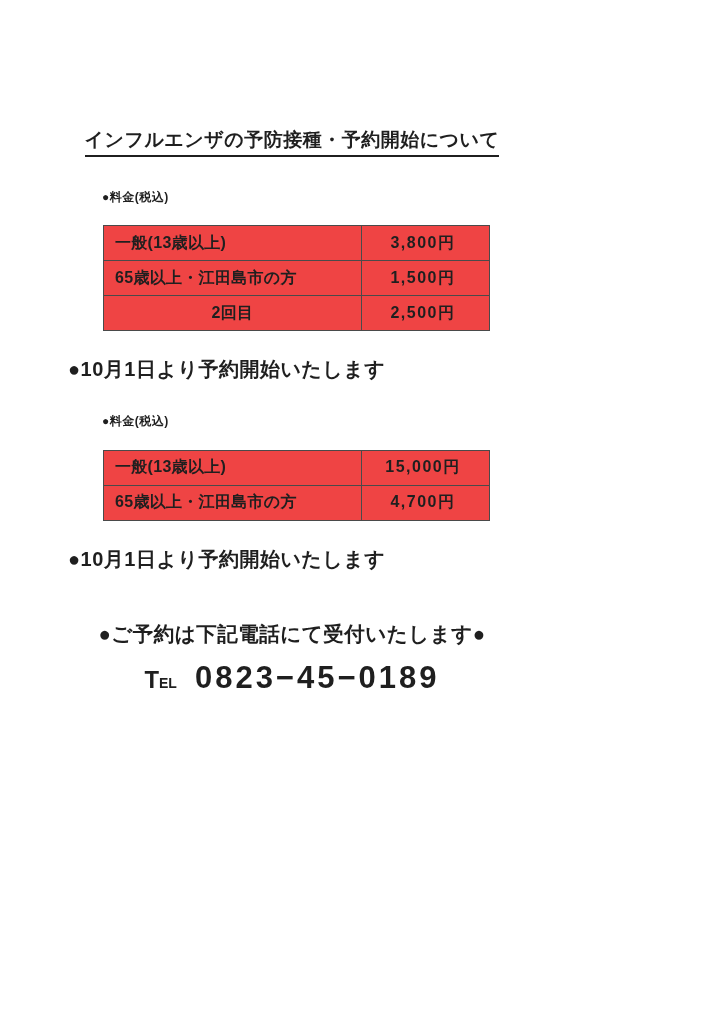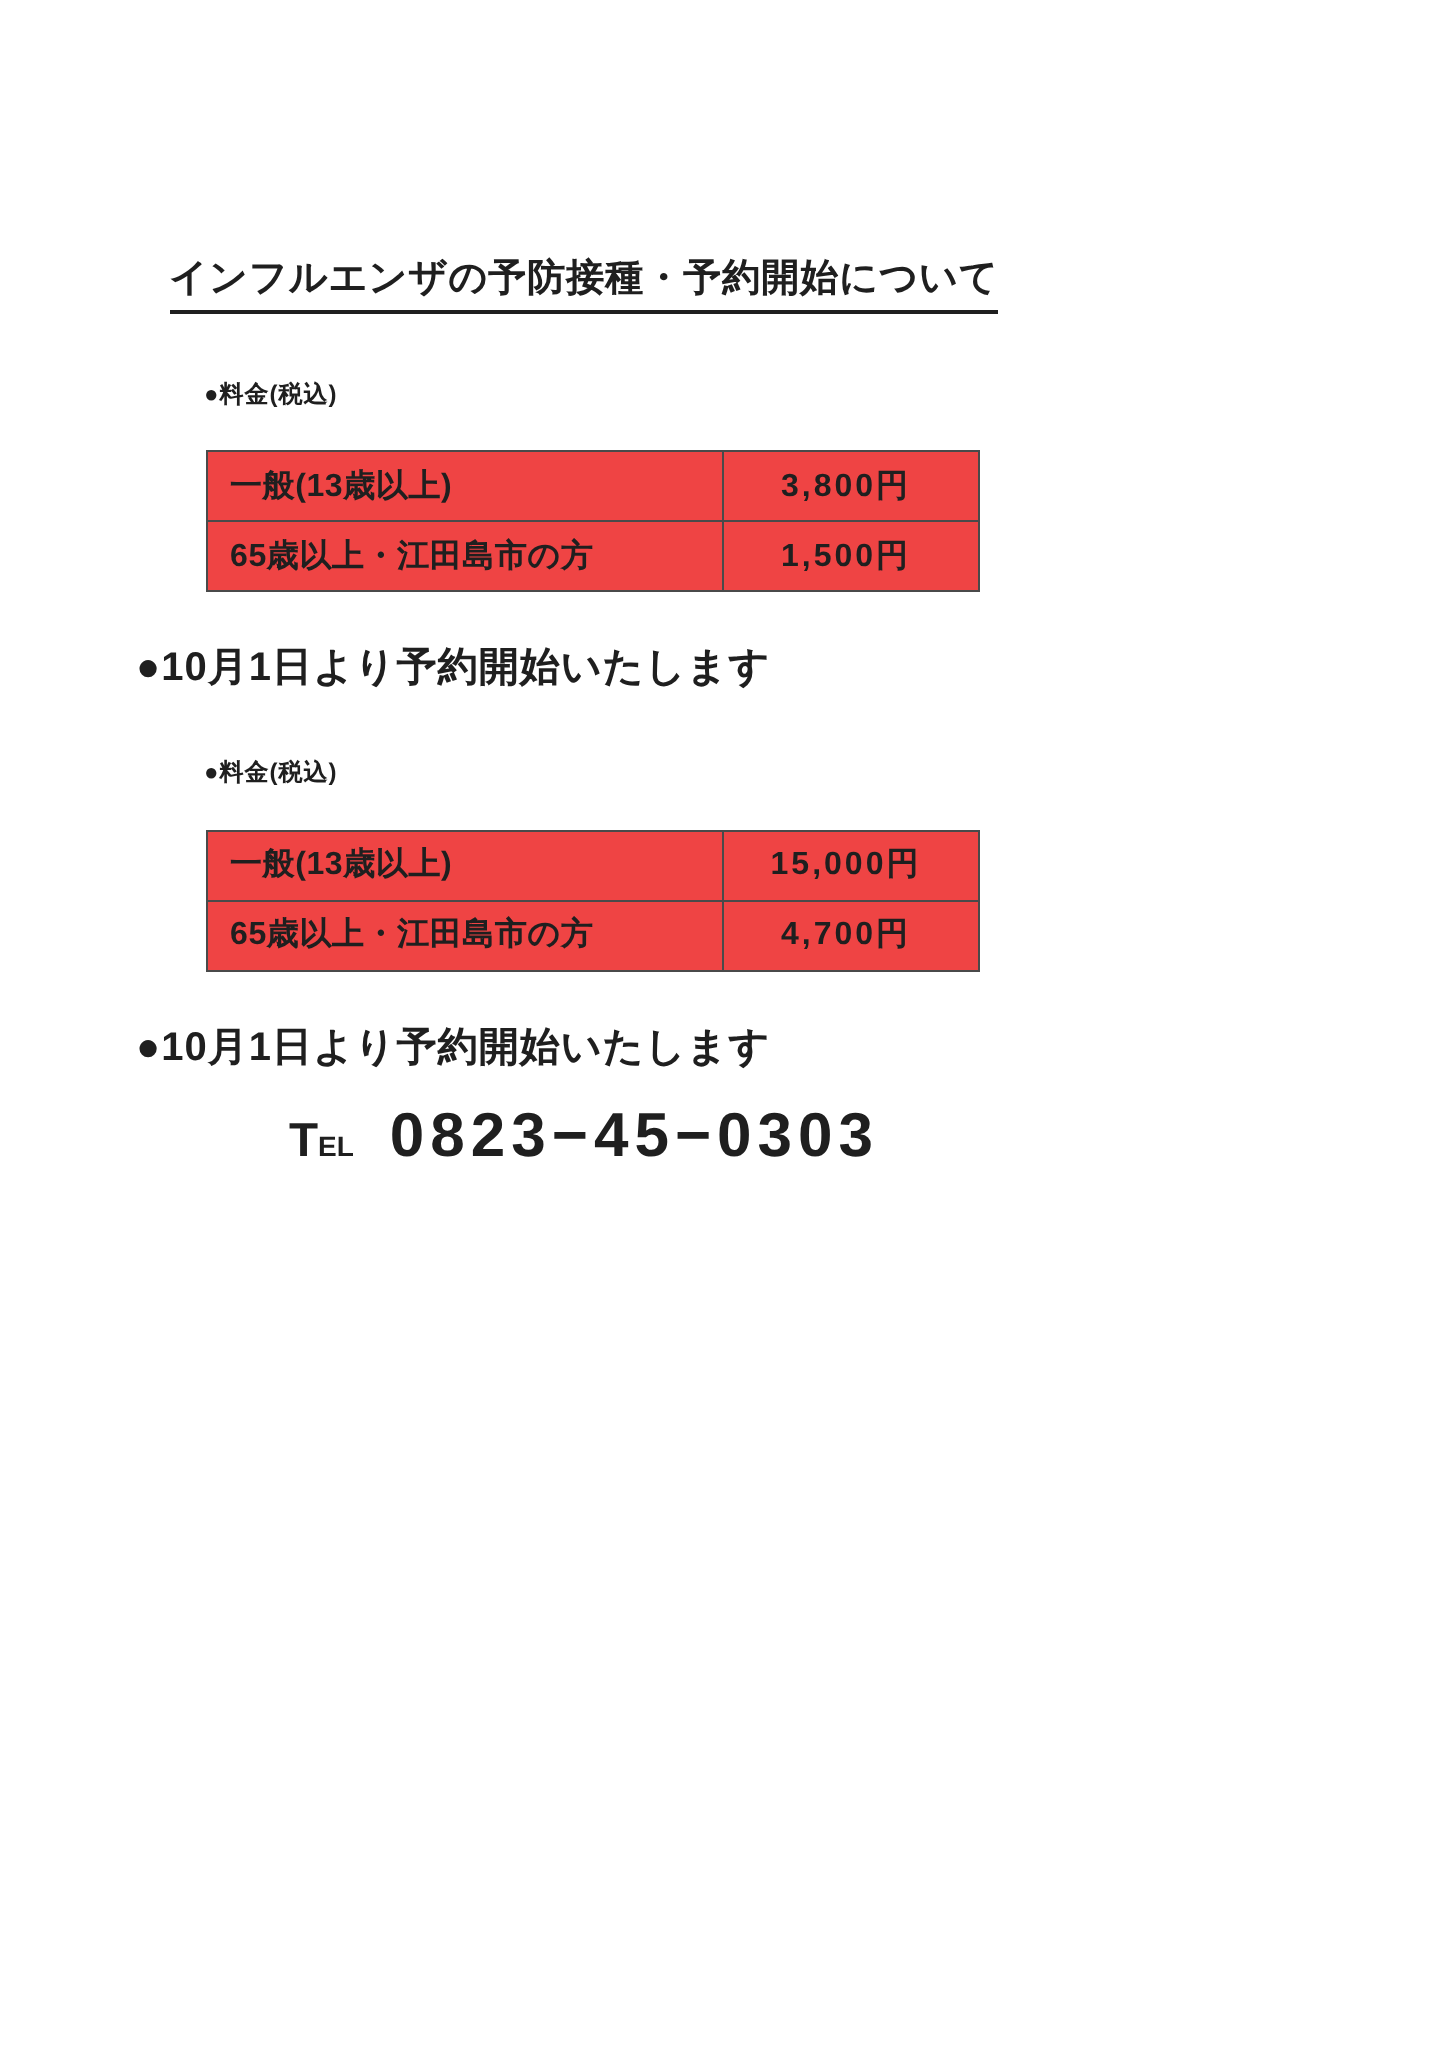--- a/index.html
+++ b/index.html
@@ -142,20 +142,24 @@
       </colgroup>
       <tbody>
         <tr>
           <td class="row-label">一般(13歳以上)</td>
           <td class="row-price">3,800円</td>
         </tr>
         <tr>
           <td class="row-label">65歳以上・江田島市の方</td>
           <td class="row-price">1,500円</td>
         </tr>
+        <tr>
+          <td class="row-label center">2回目</td>
+          <td class="row-price">2,500円</td>
+        </tr>
       </tbody>
     </table>
 
     <div class="note">●10月1日より予約開始いたします</div>
   </div>
 
   <div class="section">
 
     <div class="price-label">●料金(税込)</div>
 
@@ -173,18 +177,19 @@
           <td class="row-label">65歳以上・江田島市の方</td>
           <td class="row-price">4,700円</td>
         </tr>
       </tbody>
     </table>
 
     <div class="note">●10月1日より予約開始いたします</div>
   </div>
 
   <div class="footer">
+    <div class="reservation-notice">●ご予約は下記電話にて受付いたします●</div>
     <div class="tel-line">
-      <span class="tel-label">TEL</span><span class="phone-number">0823−45−0303</span>
+      <span class="tel-label">TEL</span><span class="phone-number">0823−45−0189</span>
     </div>
   </div>
 
 </div>
 
 </body></html>

